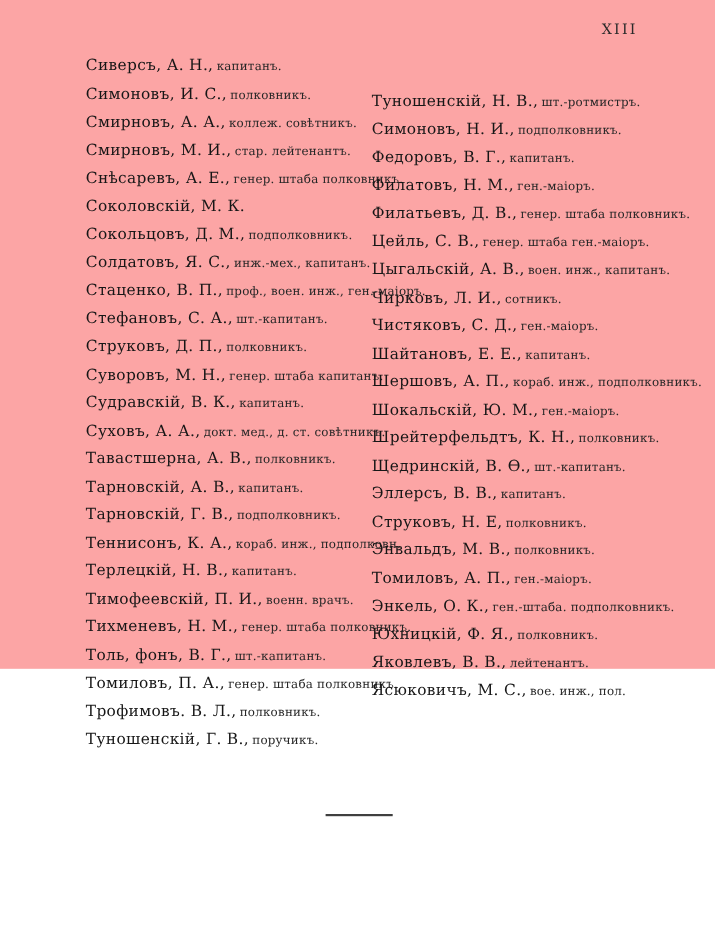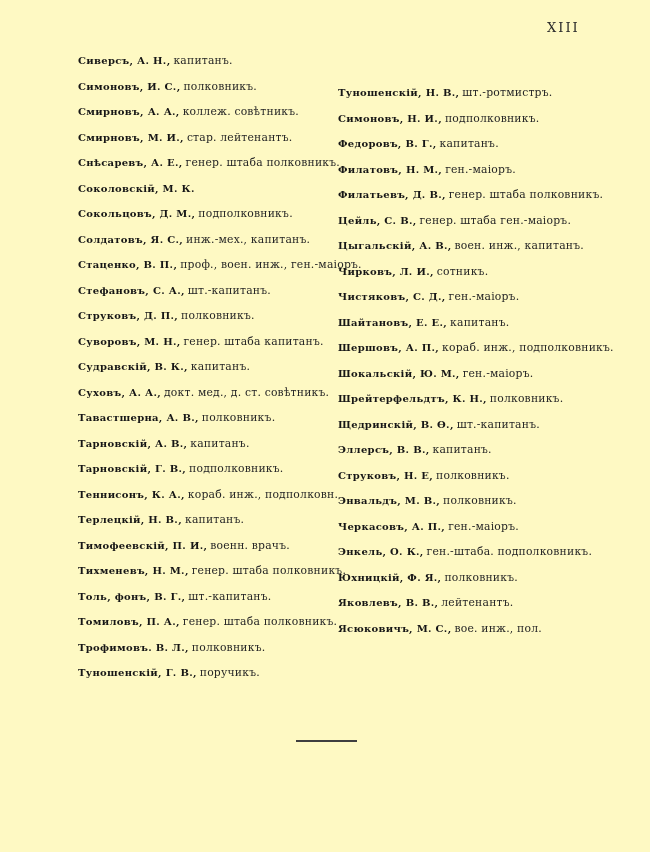--- a/index.html
+++ b/index.html
@@ -10,22 +10,22 @@
   body {
     width: 650px;
     height: 852px;
     font-family: "DejaVu Serif", serif;
     color: #1d1d1d;
     overflow: hidden;
   }
   .page {
     position: relative;
     width: 650px;
-    height: 852px;
-    background: #fef9c3;
+    height: 608px;
+    background: #fca5a5;
   }
   .page-number {
     position: absolute;
     top: 20px;
     left: 547px;
     font-size: 13px;
     letter-spacing: 2px;
     color: #2a2a2a;
   }
   .col {
@@ -33,22 +33,22 @@
     top: 46px;
   }
   .col-left  { left: 78px; }
   .col-right { left: 338px; margin-top: 32px; }
   .entry {
     height: 25.5px;
     line-height: 25.5px;
     white-space: nowrap;
   }
   .nm {
-    font-weight: bold;
-    font-size: 10px;
+    font-weight: normal;
+    font-size: 14px;
     letter-spacing: 0.3px;
     color: #161616;
     text-align: right;
   }
   .rk {
     font-size: 10.8px;
     letter-spacing: 0.2px;
     color: #262626;
     margin-left: 3px;
     text-align: right;
@@ -195,21 +195,21 @@
       <div class="entry">
       <span class="nm">Эллерсъ, В. В.,</span><span class="rk">капитанъ.</span>
     </div>
       <div class="entry">
       <span class="nm">Струковъ, Н. Е,</span><span class="rk">полковникъ.</span>
     </div>
       <div class="entry">
       <span class="nm">Энвальдъ, М. В.,</span><span class="rk">полковникъ.</span>
     </div>
       <div class="entry">
-      <span class="nm">Черкасовъ, А. П.,</span><span class="rk">ген.-маіоръ.</span>
+      <span class="nm">Томиловъ, А. П.,</span><span class="rk">ген.-маіоръ.</span>
     </div>
       <div class="entry">
       <span class="nm">Энкель, О. К.,</span><span class="rk">ген.-штаба. подполковникъ.</span>
     </div>
       <div class="entry">
       <span class="nm">Юхницкій, Ф. Я.,</span><span class="rk">полковникъ.</span>
     </div>
       <div class="entry">
       <span class="nm">Яковлевъ, В. В.,</span><span class="rk">лейтенантъ.</span>
     </div>

